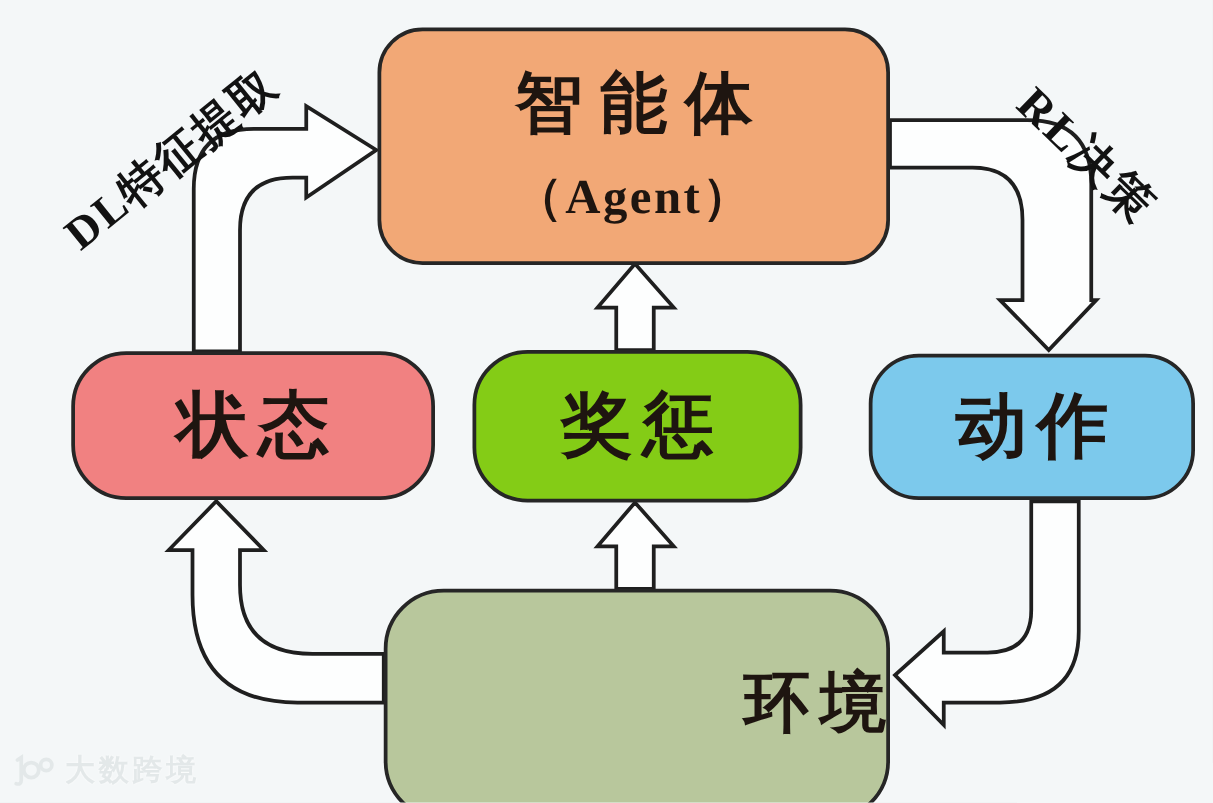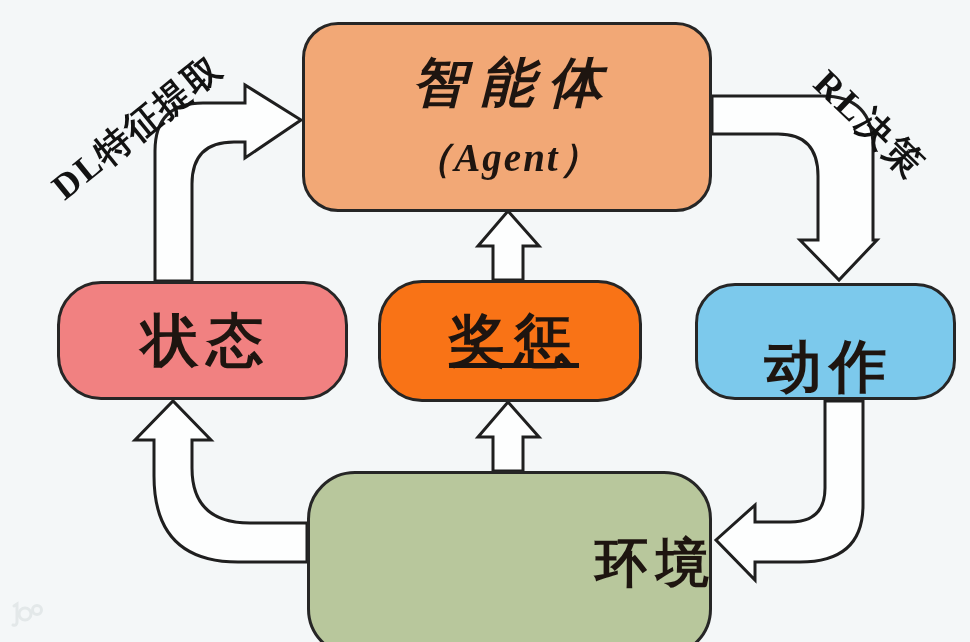--- a/index.html
+++ b/index.html
@@ -32,27 +32,26 @@
     justify-content:center;
     color:#1e1510;
     font-weight:700;
     text-align:center;
     line-height:1.05;
   }
   .node .lbl{letter-spacing:8px;margin-right:-8px;}
   .node-agent{
     left:302px;top:22px;width:410px;height:190px;border-radius:36px;
     gap:26px;
-    font-style:italic;
   }
   .node-agent .title{font-size:54px;letter-spacing:14px;margin-right:-14px;}
   .node-agent .subtitle{font-size:39px;letter-spacing:2px;}
   .node-state{left:57px;top:281px;width:291px;height:119px;border-radius:44px;font-size:57px;}
   .node-reward{left:378px;top:280px;width:264px;height:122px;border-radius:44px;font-size:57px;}
-  .node-action{left:695px;top:283px;width:261px;height:117px;border-radius:40px;font-size:57px;justify-content:flex-end;}
+  .node-action{left:695px;top:283px;width:261px;height:117px;border-radius:40px;font-size:57px;}
   .node-environment{left:307px;top:471px;width:405px;height:186px;border-radius:48px;font-size:53px;align-items:flex-end;}
   .edge-label{
     position:absolute;
     color:#121212;
     font-weight:700;
     text-align:center;
     white-space:nowrap;
   }
   .edge-label-dl{
     left:-8px;top:103px;width:290px;height:48px;
@@ -98,21 +97,21 @@
 
   <div class="node node-agent" style="background: rgb(242, 168, 118);">
     <span class="title">智能体</span>
     <span class="subtitle">（Agent）</span>
   </div>
 
   <div class="node node-state" style="background: rgb(241, 129, 129);">
     <span class="lbl">状态</span>
   </div>
 
-  <div class="node node-reward" style="background: #f97316; text-decoration: underline;">
+  <div class="node node-reward" style="background: #84cc16;">
     <span class="lbl">奖惩</span>
   </div>
 
   <div class="node node-action" style="background: rgb(124, 201, 236);">
     <span class="lbl">动作</span>
   </div>
 
   <div class="node node-environment" style="background: rgb(184, 199, 156);">
     <span class="lbl">环境</span>
   </div>
@@ -123,15 +122,16 @@
   <div class="watermark">
     <span>
       <svg width="36" height="28" viewBox="0 0 36 28">
         <g fill="none" stroke="#e3e8e9" stroke-width="3" stroke-linecap="round">
           <path d="M4,6 L7,4 L7,22 Q7,26 3,25"></path>
           <circle cx="15" cy="14" r="6"></circle>
           <circle cx="27" cy="10" r="4.5"></circle>
         </g>
       </svg>
     </span>
+    <span>大数跨境</span>
   </div>
 
 </div>
 
 </body></html>

